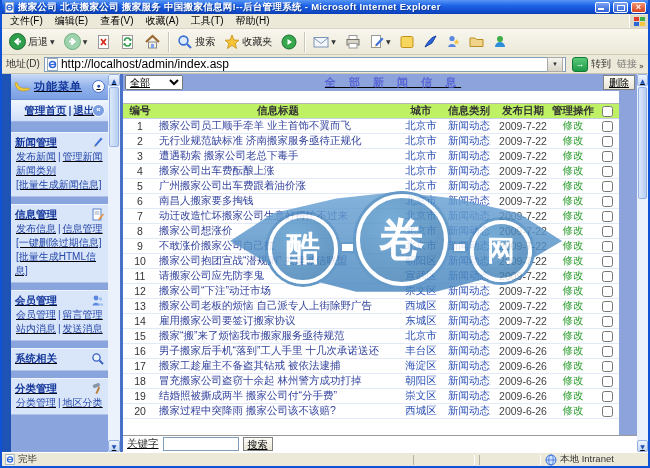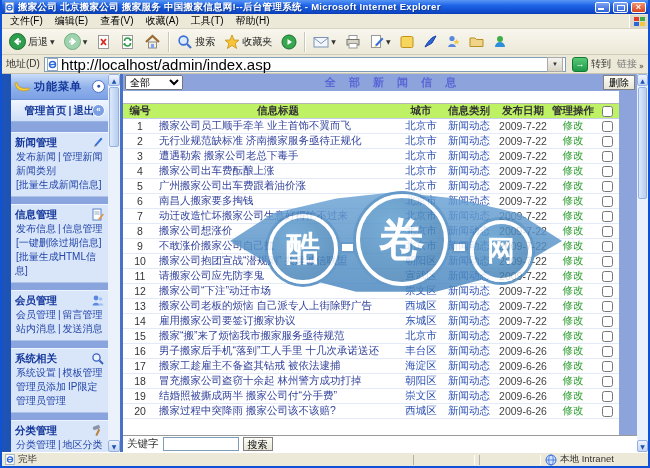--- a/index.html
+++ b/index.html
@@ -22,27 +22,27 @@
   .win-logo .g i{display:block;}
   
   .toolbar{height:25px;flex:none;display:flex;align-items:center;gap:1px;background:linear-gradient(180deg,#f8f6ee,#ece9d8);border-bottom:1px solid #d0ccba;padding:0 3px;font-size:10px;color:#222;}
   .tbtn{display:flex;align-items:center;gap:2px;padding:1px 3px;border:1px solid transparent;border-radius:2px;}
   .tbtn svg{display:block;}
   .tb-sep{width:0;height:20px;border-left:1px solid #cbc7b6;border-right:1px solid #fff;margin:0 2px;}
   .drop{font-size:6px;color:#333;font-family:"DejaVu Sans",sans-serif;}
   
   .addrbar{height:18px;flex:none;display:flex;align-items:center;gap:4px;background:#ece9d8;border-bottom:1px solid #c8c4b4;padding:0 4px;font-size:10px;color:#333;}
   .addr-input{flex:1;height:15px;background:#fff;border:1px solid #7f9db9;display:flex;align-items:center;gap:3px;padding:0 2px;box-sizing:border-box;}
-  .addr-url{flex:1;border:none;outline:none;font-size:15px;font-family:"Liberation Sans",sans-serif;color:#000;padding:0;background:transparent;}
+  .addr-url{flex:1;border:none;outline:none;font-size:12px;font-family:"Liberation Sans",sans-serif;color:#000;padding:0;background:transparent;}
   .addr-drop{width:14px;height:13px;background:linear-gradient(180deg,#f4f3ee,#d9d6c8);border:1px solid #aaa;display:flex;align-items:center;justify-content:center;font-size:6px;}
   .go-btn{display:flex;align-items:center;gap:3px;padding:0 2px;}
   .go-ico{width:14px;height:13px;border-radius:3px;background:linear-gradient(180deg,#58c878,#1e9a48);border:1px solid #0e7a34;color:#fff;font-size:9px;line-height:12px;text-align:center;font-weight:bold;}
   .links-lbl{color:#777;display:flex;align-items:flex-end;gap:2px;}
   
-  .content{flex:1;display:flex;position:relative;overflow:hidden;background:#fff;}
+  .content{flex:1;display:flex;position:relative;overflow:hidden;background:#fff;text-decoration:underline;}
   
   .sidebar{width:106px;flex:none;display:flex;}
   .sb-strip{width:9px;background:#1d53b5;}
   .sb-inner{flex:1;background:#8aa5dd;display:flex;flex-direction:column;overflow:hidden;}
   .sb-header{height:25px;flex:none;display:flex;align-items:center;gap:3px;padding:0 3px;
     background:linear-gradient(180deg,#cadcf8,#8fb0ea 55%,#7ba0e4);border-bottom:1px solid #6f93d8;}
   .sb-header-title{flex:1;font-size:11px;font-weight:bold;color:#15389b;letter-spacing:1px;}
   .sb-toggle{width:11px;height:11px;border-radius:50%;background:#fff;border:1px solid #4a71c8;color:#2b50b4;font-size:7px;line-height:10px;text-align:center;}
   .sb-nav{height:21px;flex:none;display:flex;align-items:center;justify-content:center;gap:3px;
     background:linear-gradient(180deg,#f0f6ff,#cfdff8);border-bottom:1px solid #9ab4e6;font-size:10.5px;font-weight:bold;color:#15389b;position:relative;}
@@ -332,21 +332,20 @@
             <div class="sb-section">
               <div class="sb-sec-head">
                 <span class="t">系统相关</span>
                 <span class="sb-sec-icon">
                   <svg width="13" height="13">
                     <circle cx="5.5" cy="5.5" r="3.6" fill="#eaf2ff" stroke="#365fc0" stroke-width="1.3"></circle>
                     <line x1="8.5" y1="8.5" x2="12" y2="12" stroke="#365fc0" stroke-width="1.8"></line>
                   </svg>
                 </span>
               </div>
-              <div class="sb-sec-body"><span class="tok link">系统设置</span><span class="tok sep">|</span><span class="tok link">模板管理</span><br><span class="tok link">管理员添加</span><span class="tok link">IP限定</span><br><span class="tok link">管理员管理</span></div>
             </div>
             <div class="sb-section">
               <div class="sb-sec-head">
                 <span class="t">分类管理</span>
                 <span class="sb-sec-icon">
                   <svg width="13" height="13">
                     <rect x="2" y="2" width="7" height="3.5" rx="1" fill="#8a94a8" transform="rotate(-20 5 4)"></rect>
                     <rect x="6" y="5" width="2" height="7" fill="#b9813f" transform="rotate(25 7 8)"></rect>
                   </svg>
                 </span>

